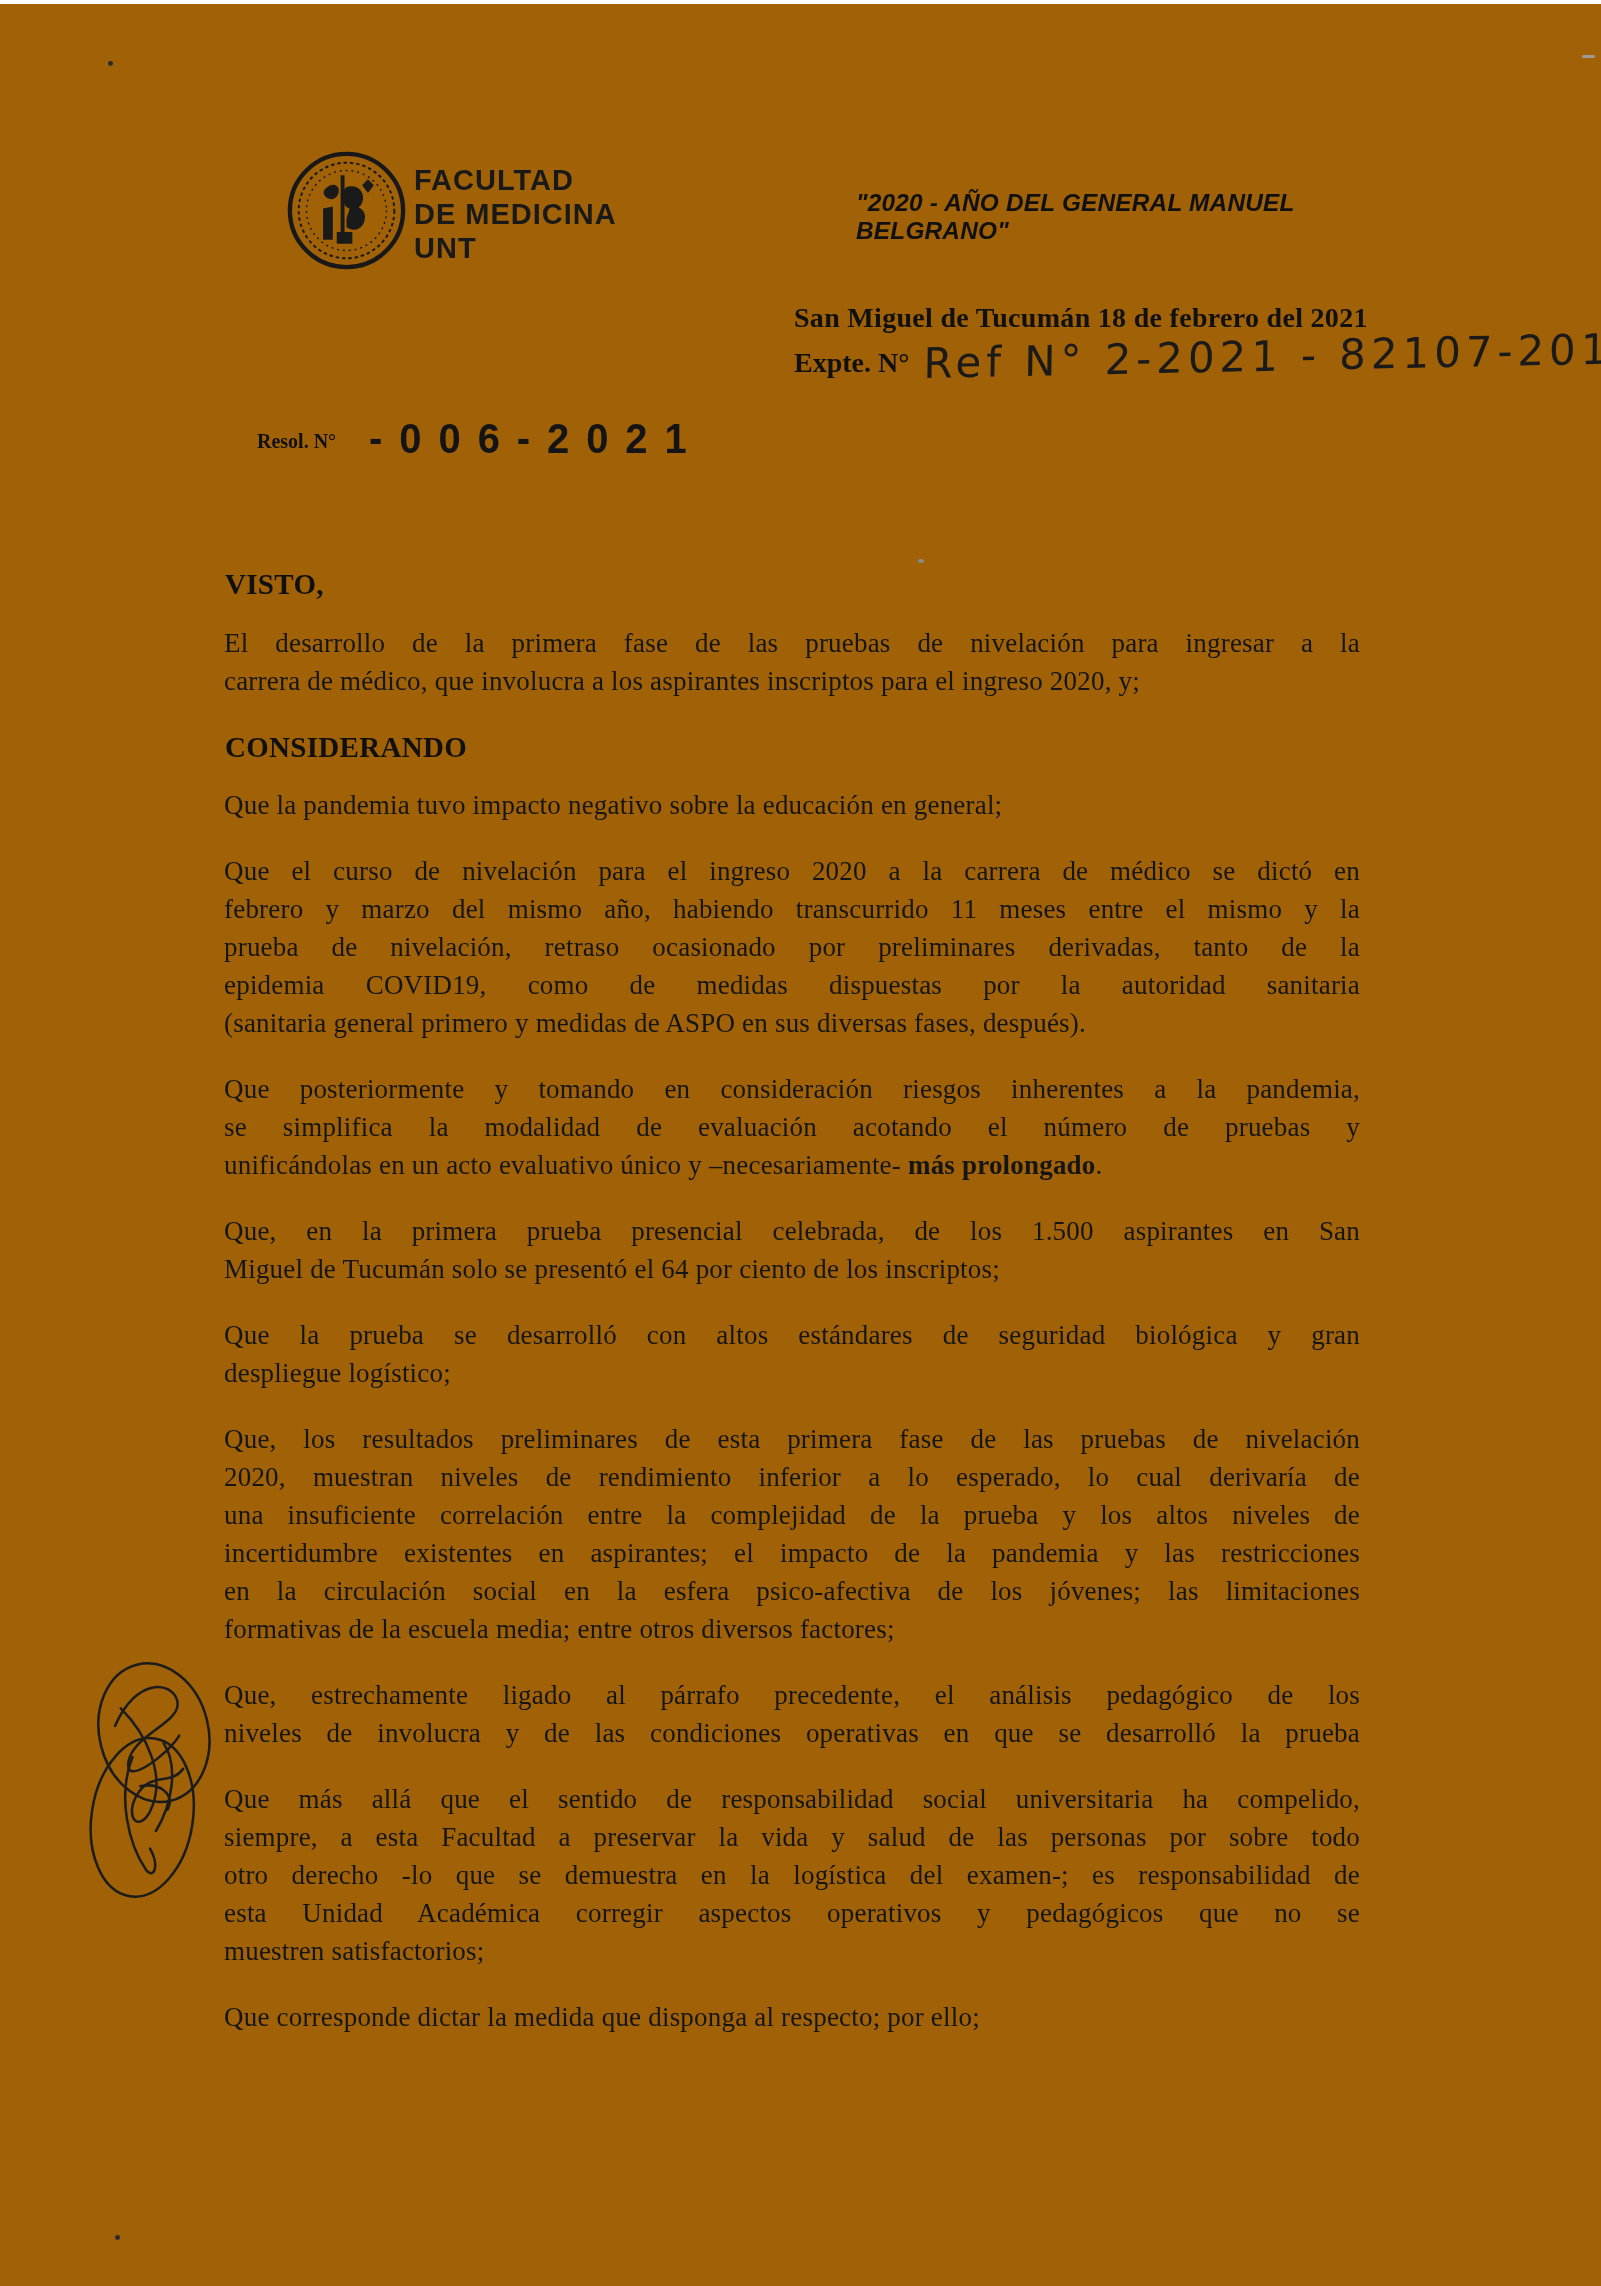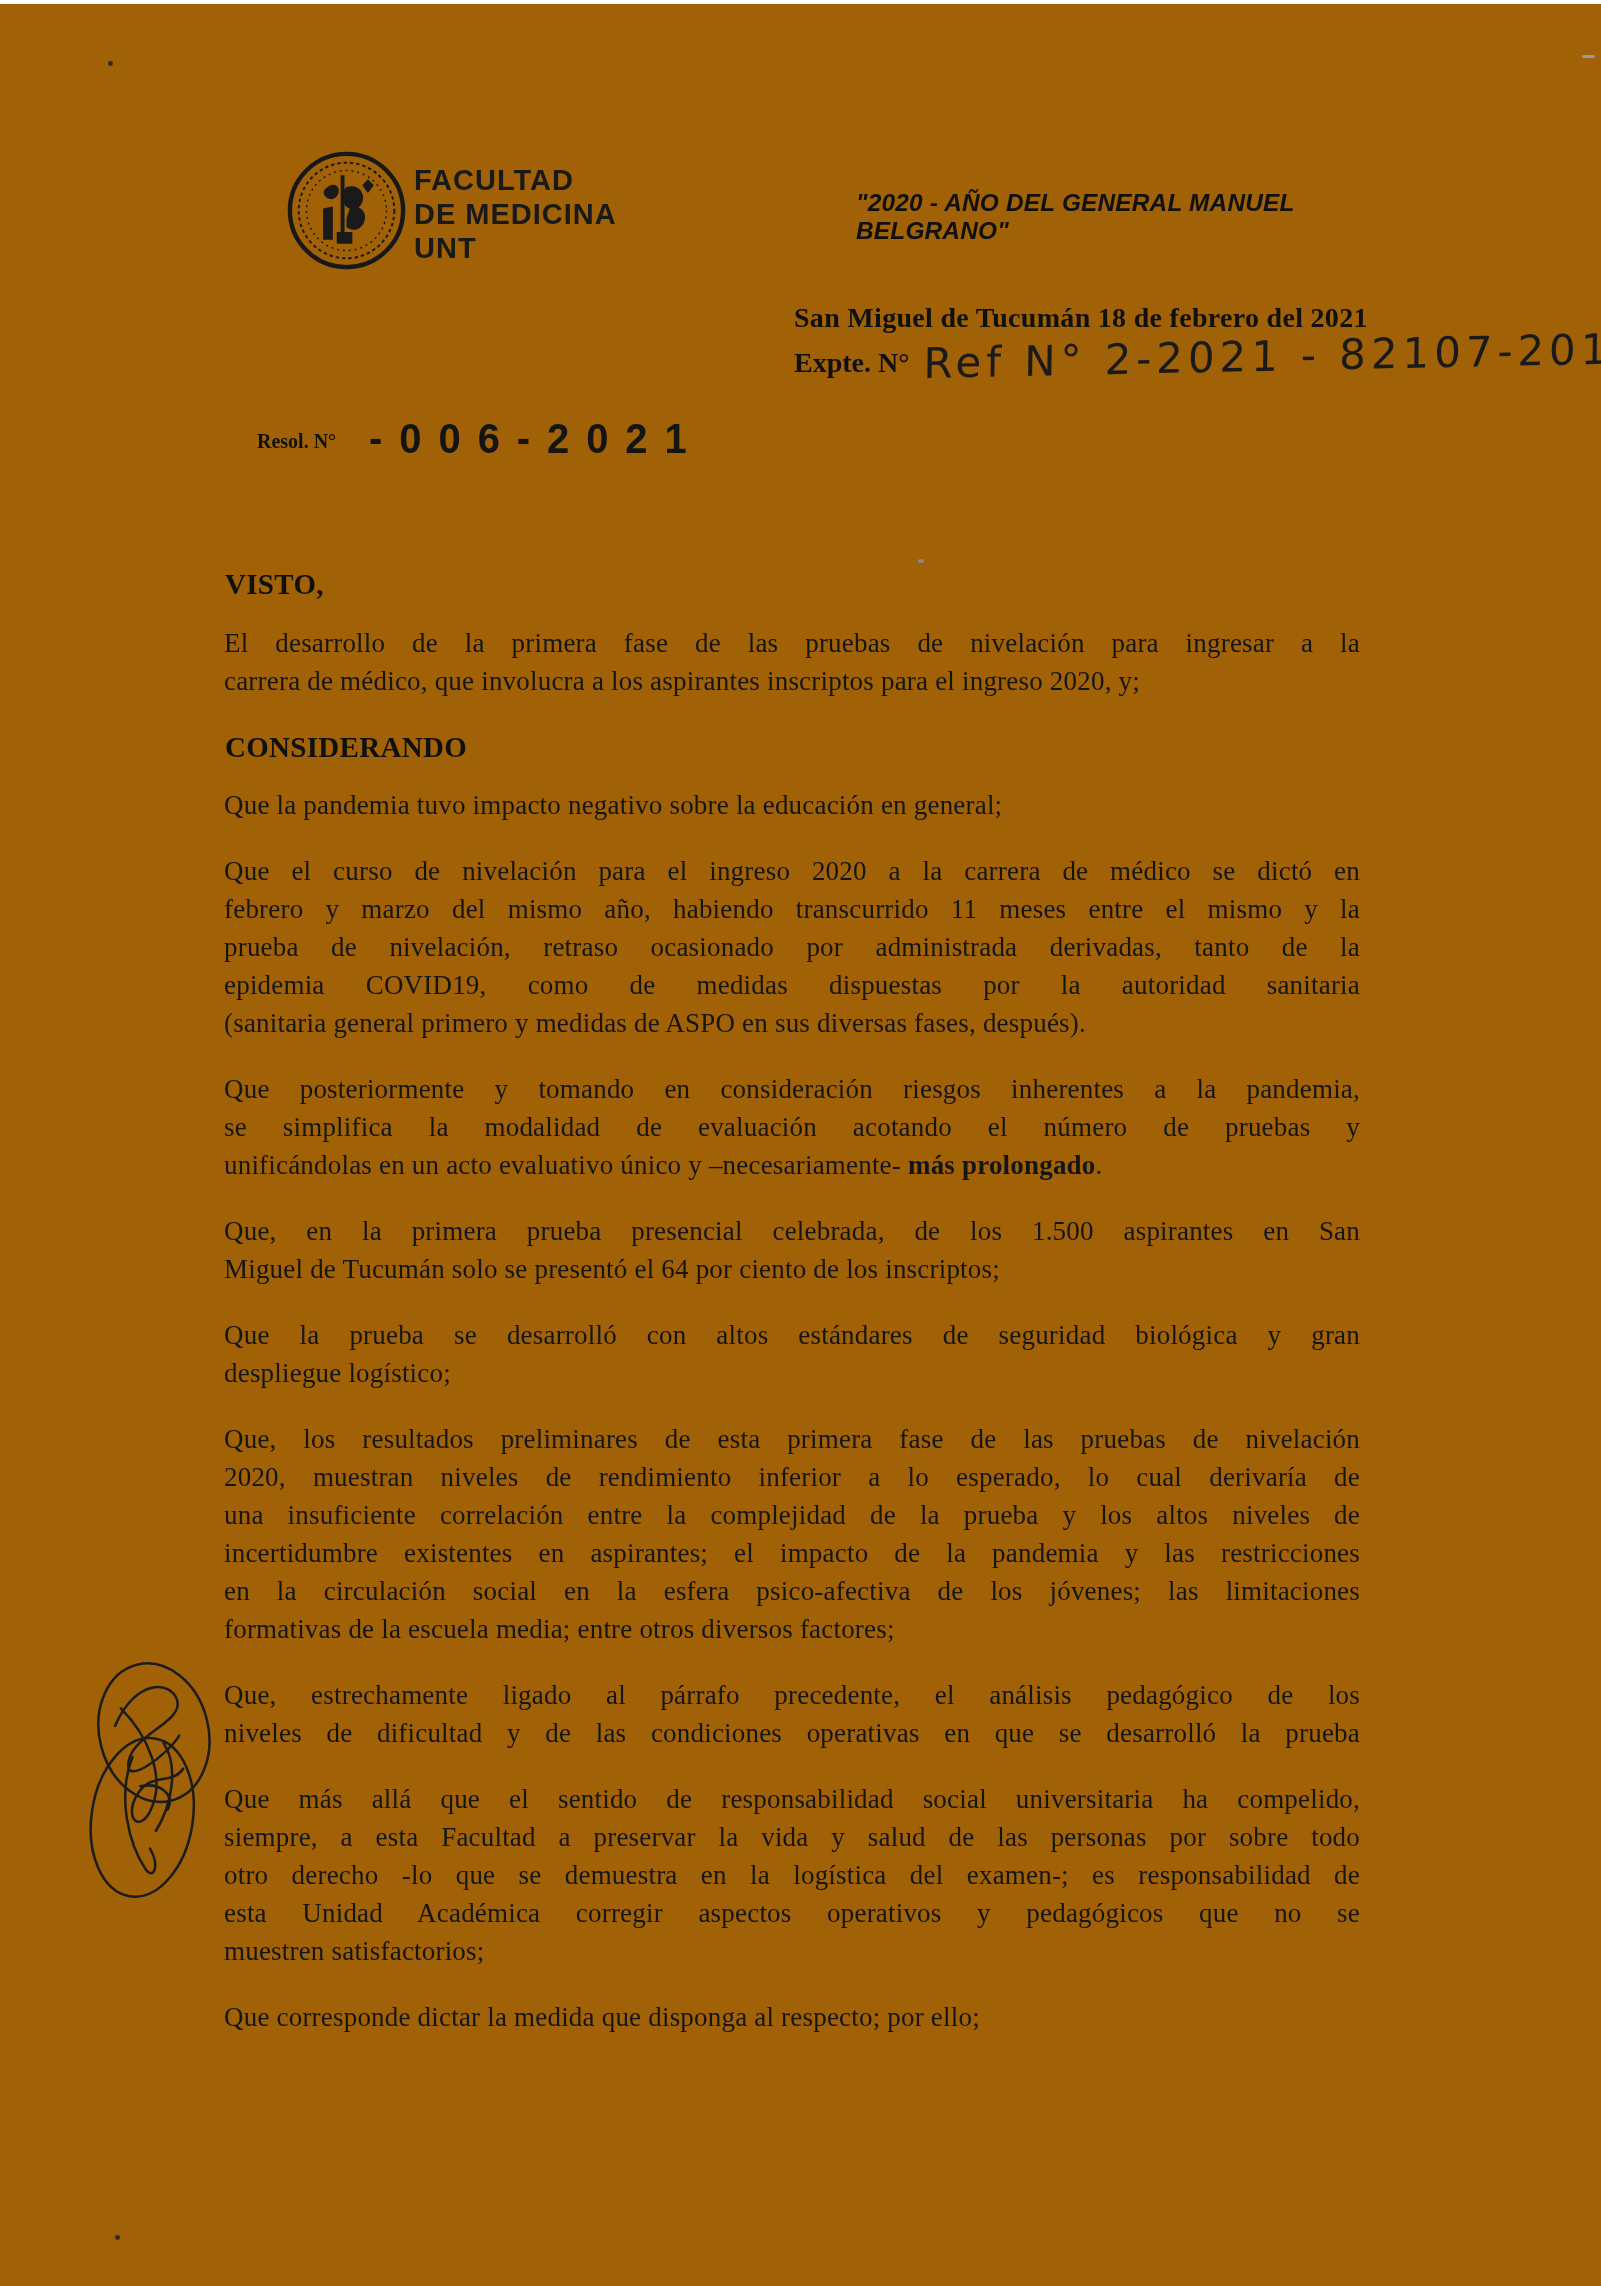--- a/index.html
+++ b/index.html
@@ -115,21 +115,21 @@
         <div class="line"><span>El desarrollo de la primera fase de las pruebas de nivelación para ingresar a la</span></div>
         <div class="line last"><span>carrera de médico, que involucra a los aspirantes inscriptos para el ingreso 2020, y;</span></div>
       </div>
       <div class="heading">CONSIDERANDO</div>
       <div class="para">
         <div class="line last"><span>Que la pandemia tuvo impacto negativo sobre la educación en general;</span></div>
       </div>
       <div class="para">
         <div class="line"><span>Que el curso de nivelación para el ingreso 2020 a la carrera de médico se dictó en</span></div>
         <div class="line"><span>febrero y marzo del mismo año, habiendo transcurrido 11 meses entre el mismo y la</span></div>
-        <div class="line"><span>prueba de nivelación, retraso ocasionado por administrada derivadas, tanto de la</span></div>
+        <div class="line"><span>prueba de nivelación, retraso ocasionado por preliminares derivadas, tanto de la</span></div>
         <div class="line"><span>epidemia COVID19, como de medidas dispuestas por la autoridad sanitaria</span></div>
         <div class="line last"><span>(sanitaria general primero y medidas de ASPO en sus diversas fases, después).</span></div>
       </div>
       <div class="para">
         <div class="line"><span>Que posteriormente y tomando en consideración riesgos inherentes a la pandemia,</span></div>
         <div class="line"><span>se simplifica la modalidad de evaluación acotando el número de pruebas y</span></div>
         <div class="line last"><span>unificándolas en un acto evaluativo único y –necesariamente- </span><b>más prolongado</b><span>.</span></div>
       </div>
       <div class="para">
         <div class="line"><span>Que, en la primera prueba presencial celebrada, de los 1.500 aspirantes en San</span></div>
@@ -142,21 +142,21 @@
       <div class="para">
         <div class="line"><span>Que, los resultados preliminares de esta primera fase de las pruebas de nivelación</span></div>
         <div class="line"><span>2020, muestran niveles de rendimiento inferior a lo esperado, lo cual derivaría de</span></div>
         <div class="line"><span>una insuficiente correlación entre la complejidad de la prueba y los altos niveles de</span></div>
         <div class="line"><span>incertidumbre existentes en aspirantes; el impacto de la pandemia y las restricciones</span></div>
         <div class="line"><span>en la circulación social en la esfera psico-afectiva de los jóvenes; las limitaciones</span></div>
         <div class="line last"><span>formativas de la escuela media; entre otros diversos factores;</span></div>
       </div>
       <div class="para">
         <div class="line"><span>Que, estrechamente ligado al párrafo precedente, el análisis pedagógico de los</span></div>
-        <div class="line"><span>niveles de dificultad y de las condiciones operativas en que se desarrolló la prueba</span></div>
+        <div class="line"><span>niveles de involucra y de las condiciones operativas en que se desarrolló la prueba</span></div>
       </div>
       <div class="para">
         <div class="line"><span>Que más allá que el sentido de responsabilidad social universitaria ha compelido,</span></div>
         <div class="line"><span>siempre, a esta Facultad a preservar la vida y salud de las personas por sobre todo</span></div>
         <div class="line"><span>otro derecho -lo que se demuestra en la logística del examen-; es responsabilidad de</span></div>
         <div class="line"><span>esta Unidad Académica corregir aspectos operativos y pedagógicos que no se</span></div>
         <div class="line last"><span>muestren satisfactorios;</span></div>
       </div>
       <div class="para">
         <div class="line last"><span>Que corresponde dictar la medida que disponga al respecto; por ello;</span></div>

